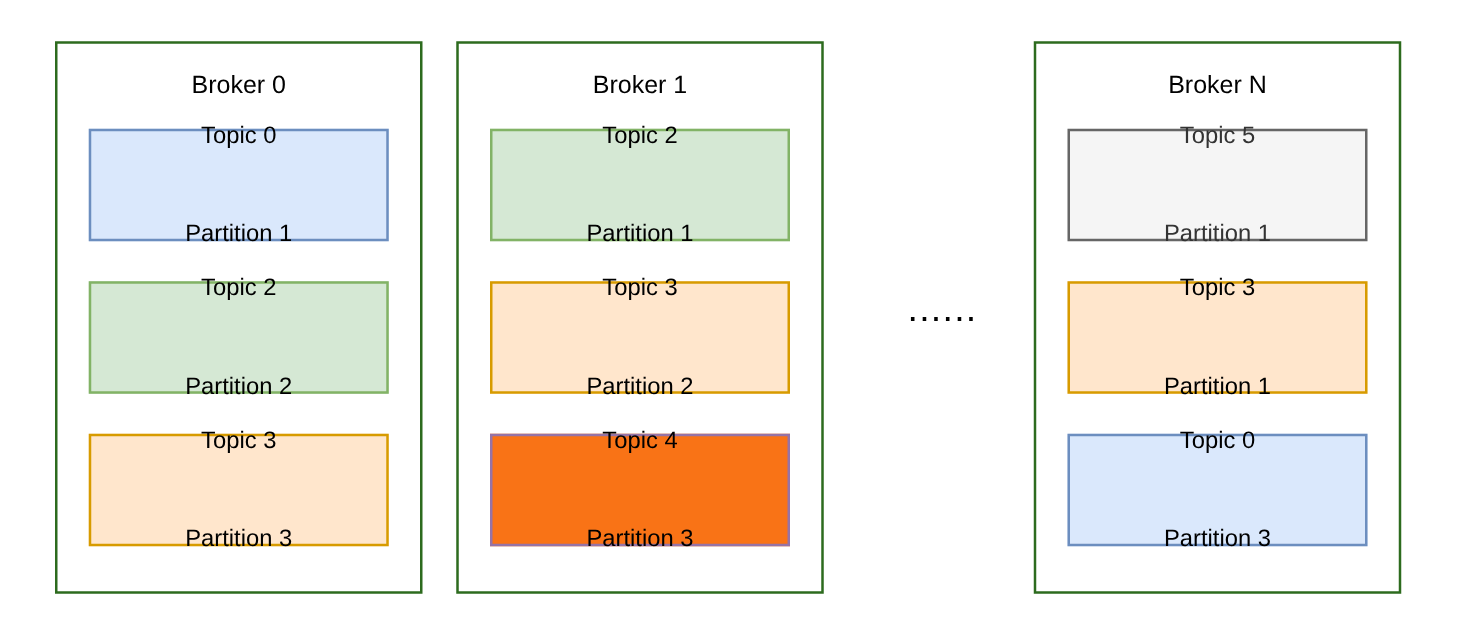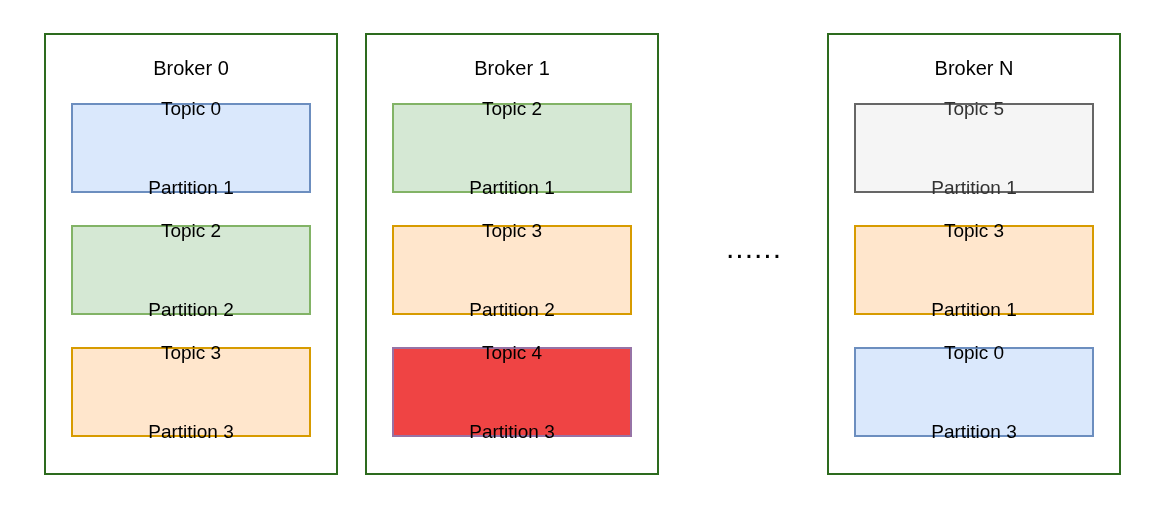--- a/index.html
+++ b/index.html
@@ -87,21 +87,21 @@
   <div class="broker" style="left: 365px; border-color: rgb(45, 107, 30);">
     <div class="broker-title">Broker 1</div>
     <div class="topic" style="background: rgb(213, 232, 212); border-color: rgb(130, 179, 102); color: rgb(0, 0, 0);">
       <span>Topic 2</span>
       <span>Partition 1</span>
     </div>
     <div class="topic" style="background: rgb(255, 230, 204); border-color: rgb(215, 155, 0); color: rgb(0, 0, 0);">
       <span>Topic 3</span>
       <span>Partition 2</span>
     </div>
-    <div class="topic" style="background: #ef4444; border-color: rgb(150, 115, 166); color: rgb(0, 0, 0); text-align: right;">
+    <div class="topic" style="background: #f97316; border-color: rgb(150, 115, 166); color: rgb(0, 0, 0); text-align: right;">
       <span>Topic 4</span>
       <span>Partition 3</span>
     </div>
   </div>
 
   <div class="ellipsis">......</div>
 
   <div class="broker" style="left: 827px; border-color: rgb(45, 107, 30);">
     <div class="broker-title">Broker N</div>
     <div class="topic" style="background: rgb(245, 245, 245); border-color: rgb(102, 102, 102); color: rgb(51, 51, 51);">

